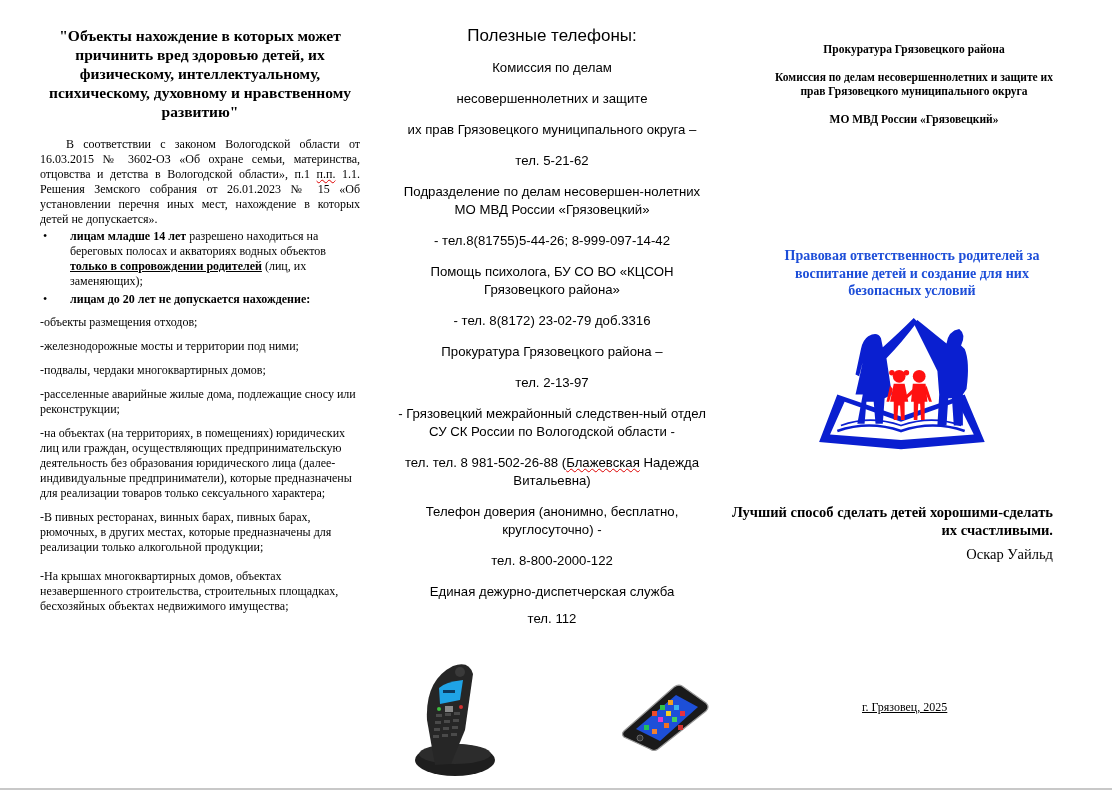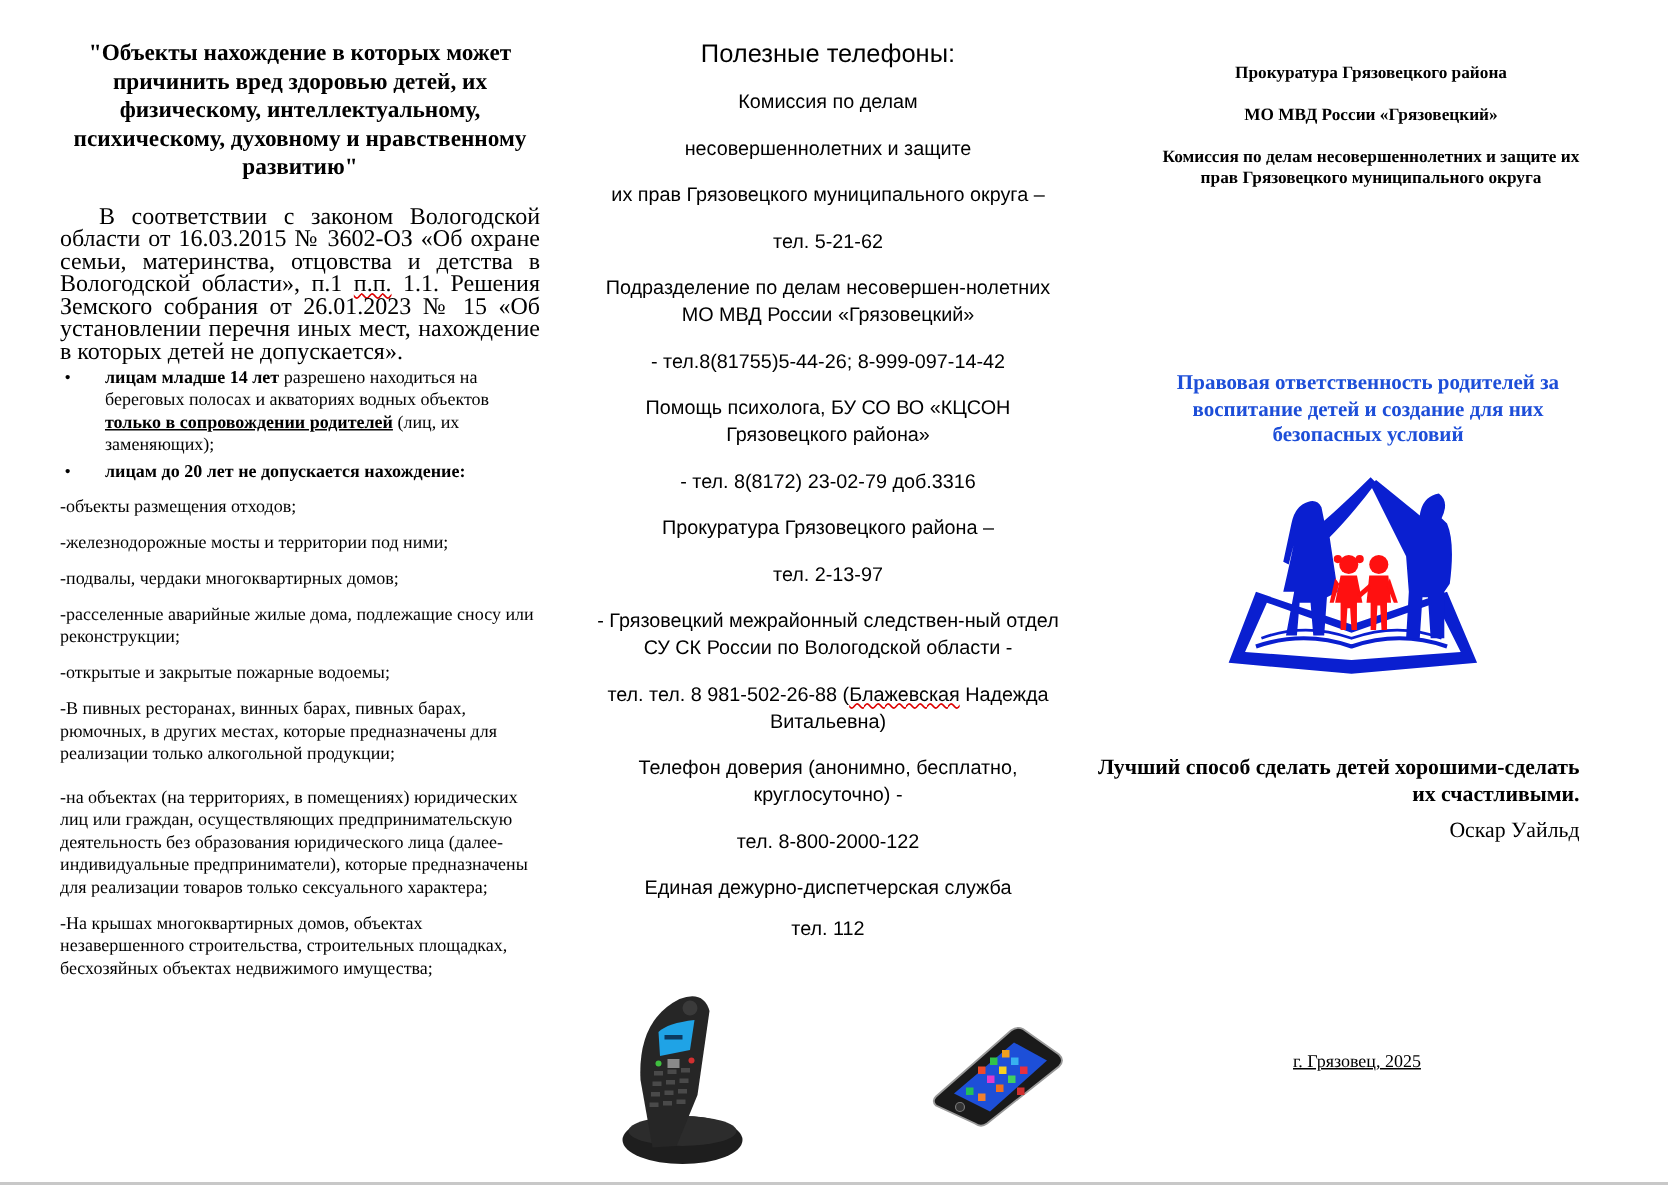--- a/index.html
+++ b/index.html
@@ -3,21 +3,21 @@
 <meta charset="utf-8">
 <style>
   html, body { margin:0; padding:0; background:#ffffff; }
   body { width:1112px; height:790px; position:relative; overflow:hidden; color:#000; }
   .serif { font-family: "Liberation Serif", "DejaVu Serif", serif; }
   .sans { font-family: "Liberation Sans", "DejaVu Sans", sans-serif; }
 
   
   #col1 { position:absolute; left:40px; top:26px; width:320px; }
   #col1 .title { font-weight:bold; font-size:15.5px; line-height:19px; text-align:center; margin:0 0 16px 0; }
-  #col1 .intro { font-size:16px; line-height:15px; text-align:justify; text-indent:26px; margin:0 0 0 0; }
+  #col1 .intro { font-size:12px; line-height:15px; text-align:justify; text-indent:26px; margin:0 0 0 0; }
   #col1 ul { margin:2px 0 0 0; padding:0 0 0 30px; list-style:none; font-size:12px; line-height:15px; }
   #col1 ul li { position:relative; margin:0 0 3px 0; }
   #col1 ul li::before { content:"\2022"; position:absolute; left:-27px; top:0; font-size:12px; }
   #col1 .b { font-weight:bold; }
   #col1 .u { text-decoration:underline; font-weight:bold;text-align:right; }
   #col1 .items { margin:8px 0 0 0; padding:0; }
   #col1 .items .it { font-size:12px; line-height:15px; margin:0 0 9px 0; }
   .squig { text-decoration: underline wavy #d00; text-decoration-thickness:1px; }
 
   
@@ -50,23 +50,22 @@
   <p class="intro"><span>В соответствии с законом Вологодской области от 16.03.2015 № 3602-ОЗ «Об охране семьи, материнства, отцовства и детства в Вологодской области», п.1 </span><span class="squig">п.п.</span><span> 1.1. Решения Земского собрания от 26.01.2023 № 15 «Об установлении перечня иных мест, нахождение в которых детей не допускается».</span></p>
   <ul>
     <li><span class="b">лицам младше 14 лет</span><span> разрешено находиться на береговых полосах и акваториях водных объектов </span><span class="u">только в сопровождении родителей</span><span> (лиц, их заменяющих);</span></li>
     <li><span class="b">лицам до 20 лет не допускается нахождение:</span></li>
   </ul>
   <div class="items">
     <p class="it">-объекты размещения отходов;</p>
     <p class="it">-железнодорожные мосты и территории под ними;</p>
     <p class="it">-подвалы, чердаки многоквартирных домов;</p>
     <p class="it">-расселенные аварийные жилые дома, подлежащие сносу или реконструкции;</p>
-    <p class="it">-открытые и закрытые пожарные водоемы;</p>
+    <p class="it">-на объектах (на территориях, в помещениях) юридических лиц или граждан, осуществляющих предпринимательскую деятельность без образования юридического лица (далее-индивидуальные предприниматели), которые предназначены для реализации товаров только сексуального характера;</p>
     <p class="it" style="margin-bottom:14px">-В пивных ресторанах, винных барах, пивных барах, рюмочных, в других местах, которые предназначены для реализации только алкогольной продукции;</p>
-    <p class="it">-на объектах (на территориях, в помещениях) юридических лиц или граждан, осуществляющих предпринимательскую деятельность без образования юридического лица (далее-индивидуальные предприниматели), которые предназначены для реализации товаров только сексуального характера;</p>
     <p class="it">-На крышах многоквартирных домов, объектах незавершенного строительства, строительных площадках, бесхозяйных объектах недвижимого имущества;</p>
   </div>
 </div>
 
 <div id="col2" class="sans">
   <p class="heading">Полезные телефоны:</p>
   <p class="line">Комиссия по делам</p>
   <p class="line">несовершеннолетних и защите</p>
   <p class="line">их прав Грязовецкого муниципального округа –</p>
   <p class="line">тел. 5-21-62</p>
@@ -125,22 +124,22 @@
       <rect x="62" y="28" width="5" height="5" fill="#e83040"></rect>
     <rect x="26" y="42" width="5" height="5" fill="#22c05a"></rect>
       <rect x="34" y="46" width="5" height="5" fill="#f08030"></rect>
       <rect x="60" y="42" width="5" height="5" fill="#d03030"></rect>
   </g>
   <circle cx="22" cy="55" r="3" fill="#333" stroke="#777" stroke-width="0.8"></circle>
 </svg>
 
 <div id="col3" class="serif">
   <p class="org">Прокуратура Грязовецкого района</p>
+  <p class="org" style="padding:0 22px">Комиссия по делам несовершеннолетних и защите их прав Грязовецкого муниципального округа</p>
   <p class="org">МО МВД России «Грязовецкий»</p>
-  <p class="org" style="padding:0 22px">Комиссия по делам несовершеннолетних и защите их прав Грязовецкого муниципального округа</p>
 </div>
 
 <p id="red-title" class="serif" style="margin:0; padding:0 20px; box-sizing:border-box;">Правовая ответственность родителей за воспитание детей и создание для них безопасных условий</p>
 
 <svg id="logo" viewBox="0 0 200 160">
 
   <path d="M10 148 L30 96 L100 120 L170 96 L192 148 L100 156 Z" fill="#0a1fd0"></path>
   <path d="M22 140 L38 104 L100 126 L162 104 L180 140 L100 146 Z" fill="#ffffff"></path>
   <path d="M30 136 Q65 124 100 136 Q135 124 170 136" stroke="#0a1fd0" stroke-width="3" fill="none"></path>
   <path d="M34 130 Q66 118 100 130 Q134 118 166 130" stroke="#0a1fd0" stroke-width="2" fill="none"></path>

